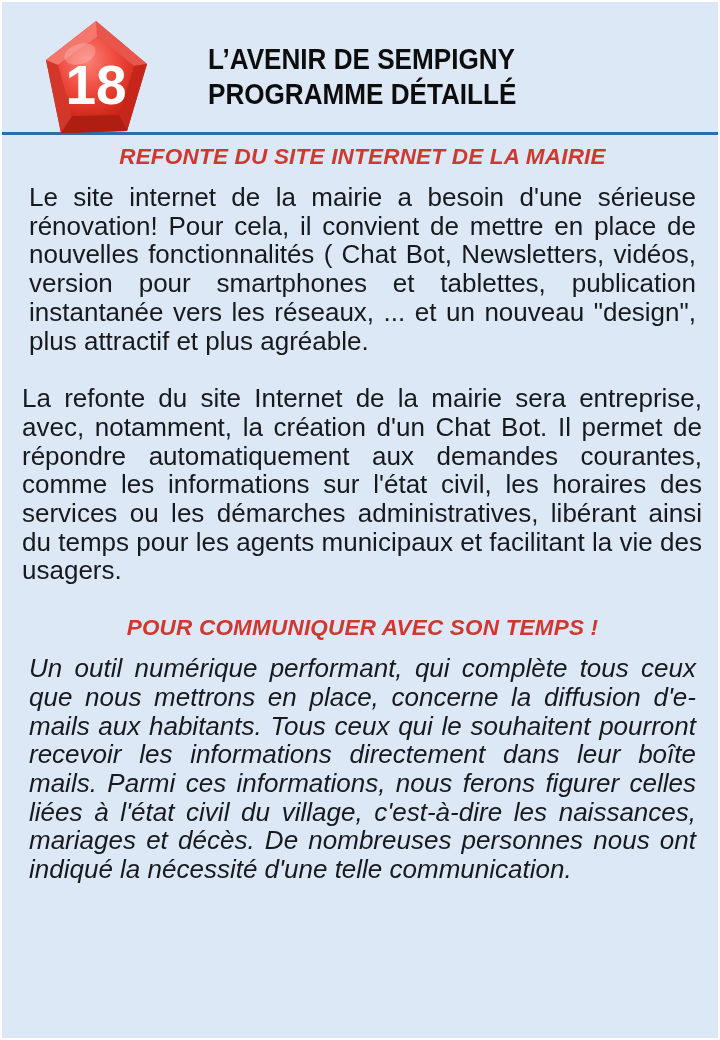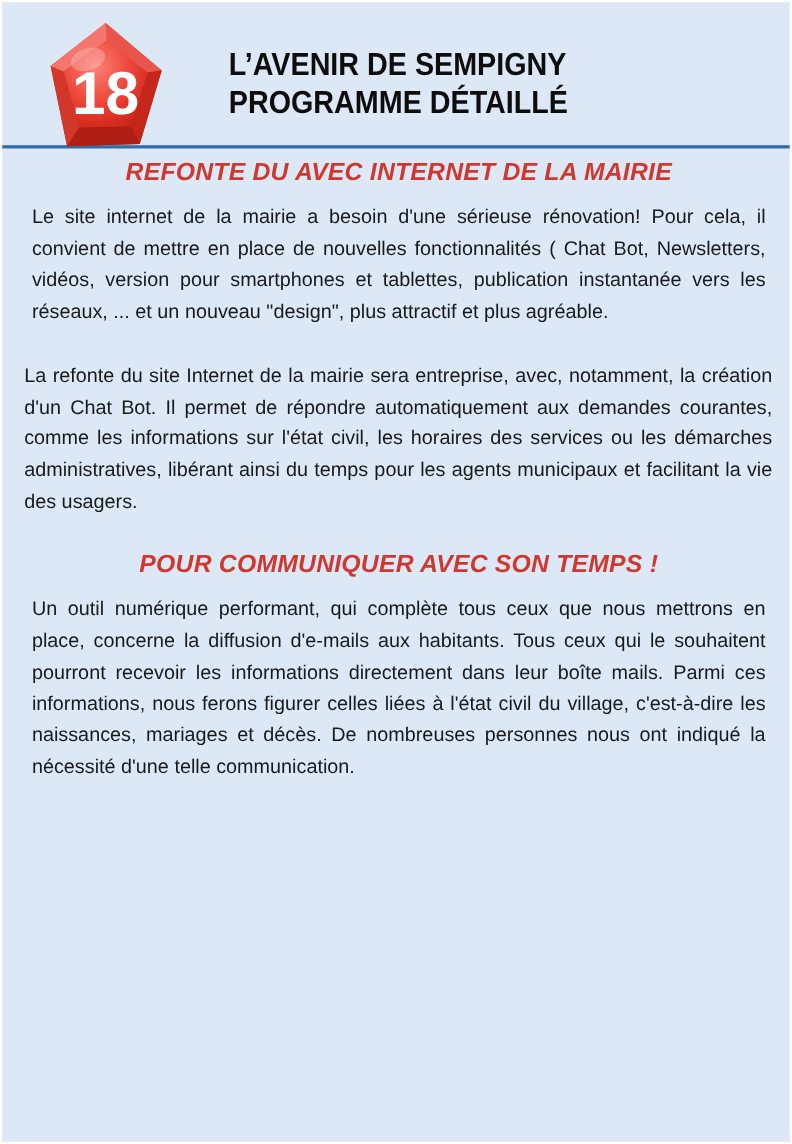--- a/index.html
+++ b/index.html
@@ -49,27 +49,27 @@
     font-style: italic;
     text-align: center;
     font-size: 22.5px;
     line-height: 27px;
     margin: 20px 0 13px 0;
     letter-spacing: 0.2px;
   }
   .red-heading.second { margin-top: 24px; }
   .body-par {
     color: #17191d;
-    font-size: 18px;
+    font-size: 26px;
     line-height: 28.7px;
     text-align: justify;
     margin: 0 0 29px 0;
   }
   .body-par.wide { margin-left: -7px; margin-right: -6px; }
-  .body-par.italic { }
+  .body-par.italic { font-style: italic; }
 </style>
 </head>
 <body>
 
 <div class="page">
 
   <div class="header">
     <div class="header-rule"></div>
 
     <svg class="badge" viewBox="0 0 106 122" xmlns="http://www.w3.org/2000/svg" aria-hidden="true">
@@ -100,21 +100,21 @@
     </svg>
 
     <div class="title">
       <div>L’AVENIR DE SEMPIGNY</div>
       <div>PROGRAMME DÉTAILLÉ</div>
     </div>
   </div>
 
   <div class="content">
 
-    <div class="red-heading">REFONTE DU AVEC INTERNET DE LA MAIRIE</div>
+    <div class="red-heading">REFONTE DU SITE INTERNET DE LA MAIRIE</div>
 
     <p class="body-par">Le site internet de la mairie a besoin d'une sérieuse rénovation! Pour cela, il convient de mettre en place de nouvelles fonctionnalités ( Chat Bot, Newsletters, vidéos, version pour smartphones et tablettes, publication instantanée vers les réseaux, ... et un nouveau "design", plus attractif et plus agréable.</p>
 
 
     <p class="body-par wide">La refonte du site Internet de la mairie sera entreprise, avec, notamment, la création d'un Chat Bot. Il permet de répondre automatiquement aux demandes courantes, comme les informations sur l'état civil, les horaires des services ou les démarches administratives, libérant ainsi du temps pour les agents municipaux et facilitant la vie des usagers.</p>
 
     <div class="red-heading second">POUR COMMUNIQUER AVEC SON TEMPS !</div>
 
     <p class="body-par italic">Un outil numérique performant, qui complète tous ceux que nous mettrons en place, concerne la diffusion d'e-mails aux habitants. Tous ceux qui le souhaitent pourront recevoir les informations directement dans leur boîte mails. Parmi ces informations, nous ferons figurer celles liées à l'état civil du village, c'est-à-dire les naissances, mariages et décès. De nombreuses personnes nous ont indiqué la nécessité d'une telle communication.</p>
 

